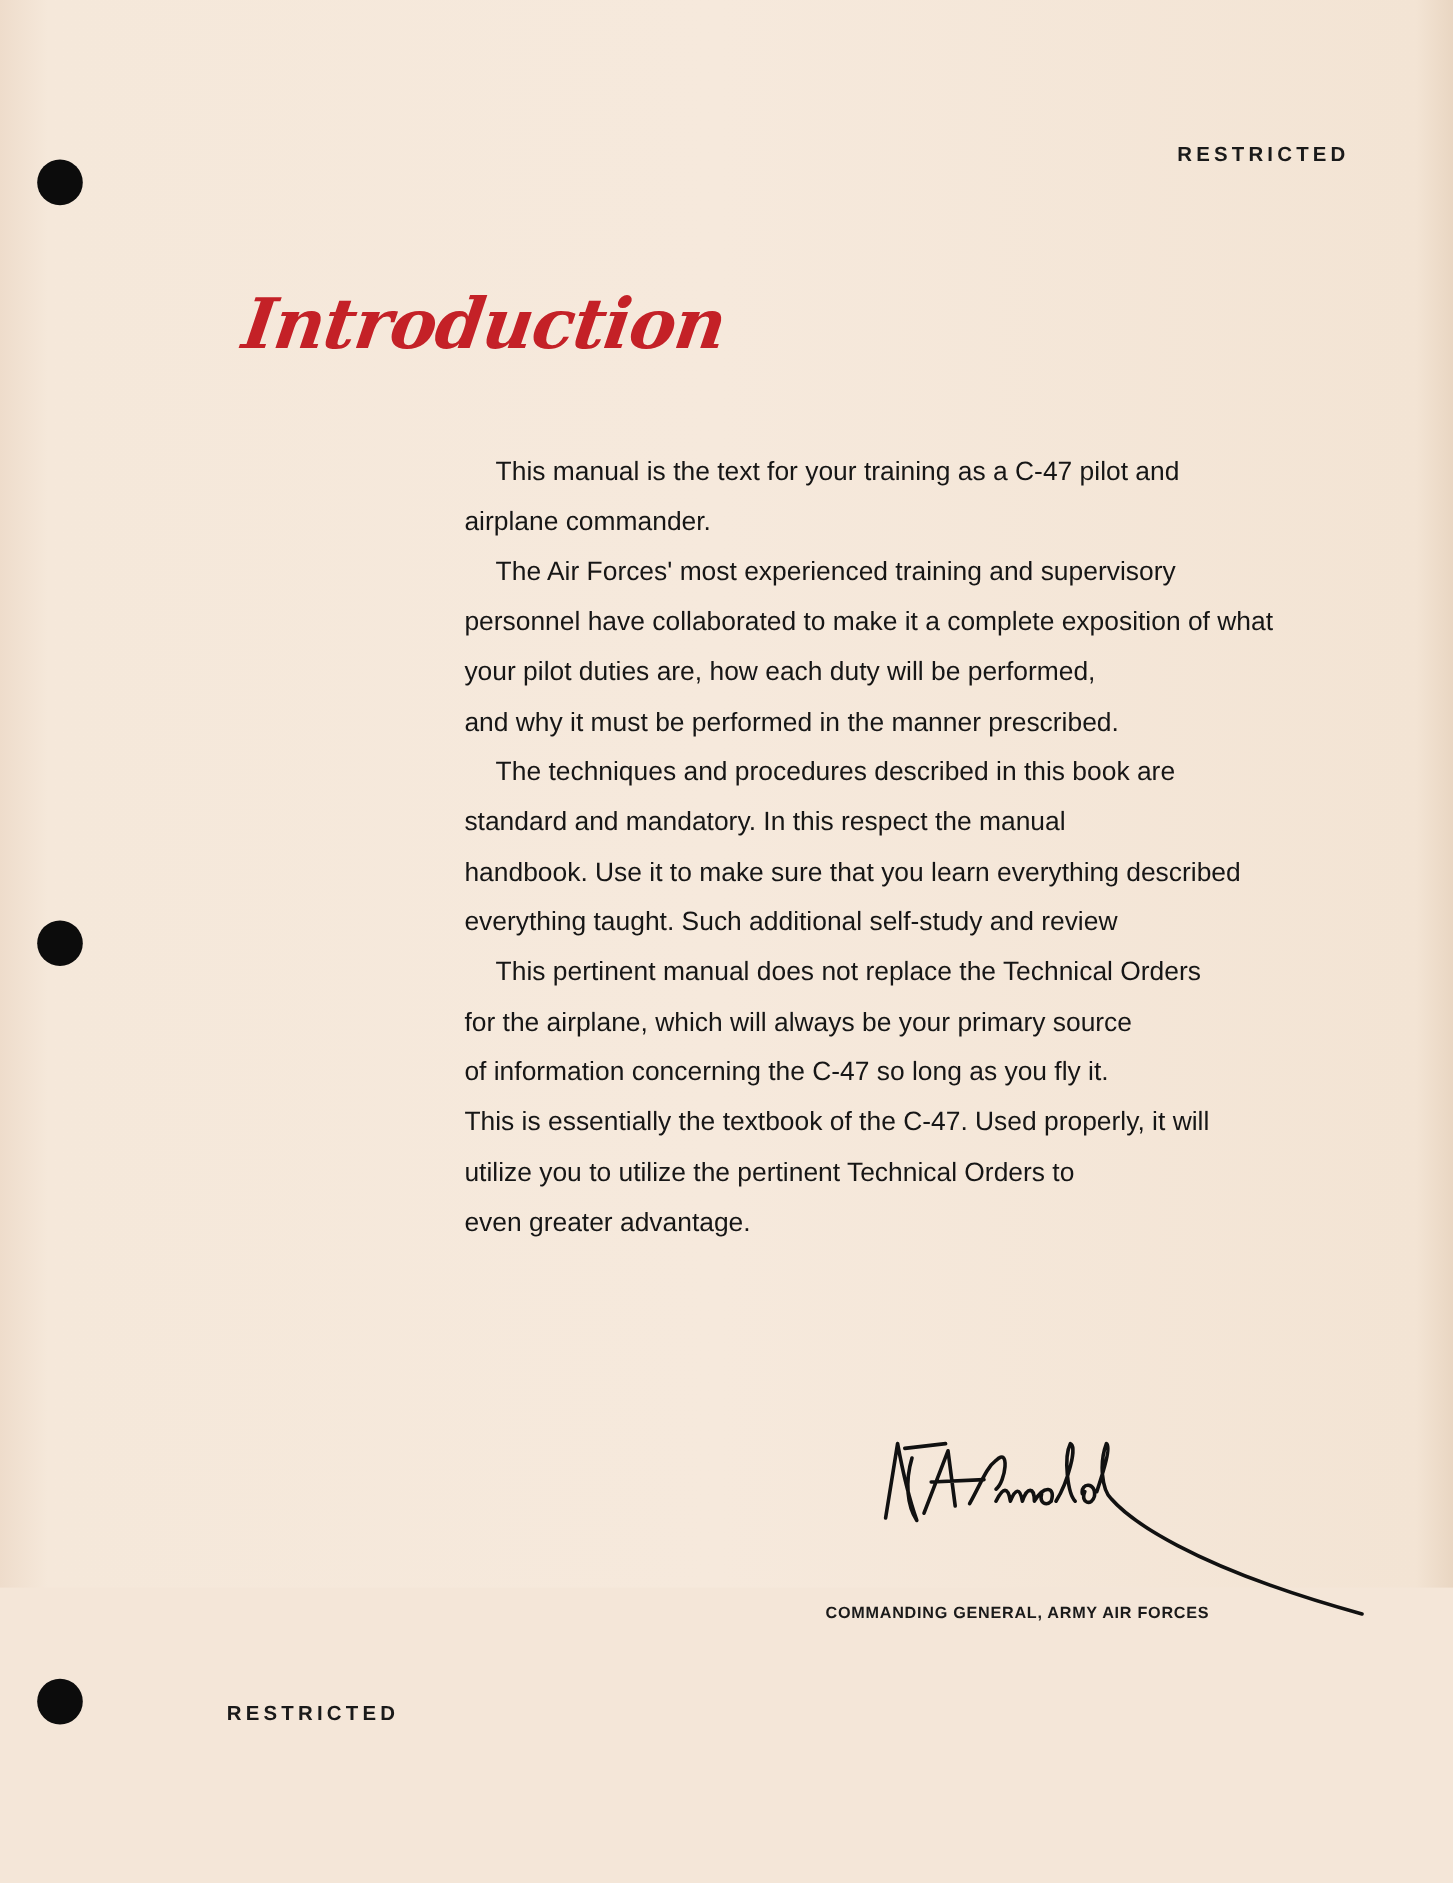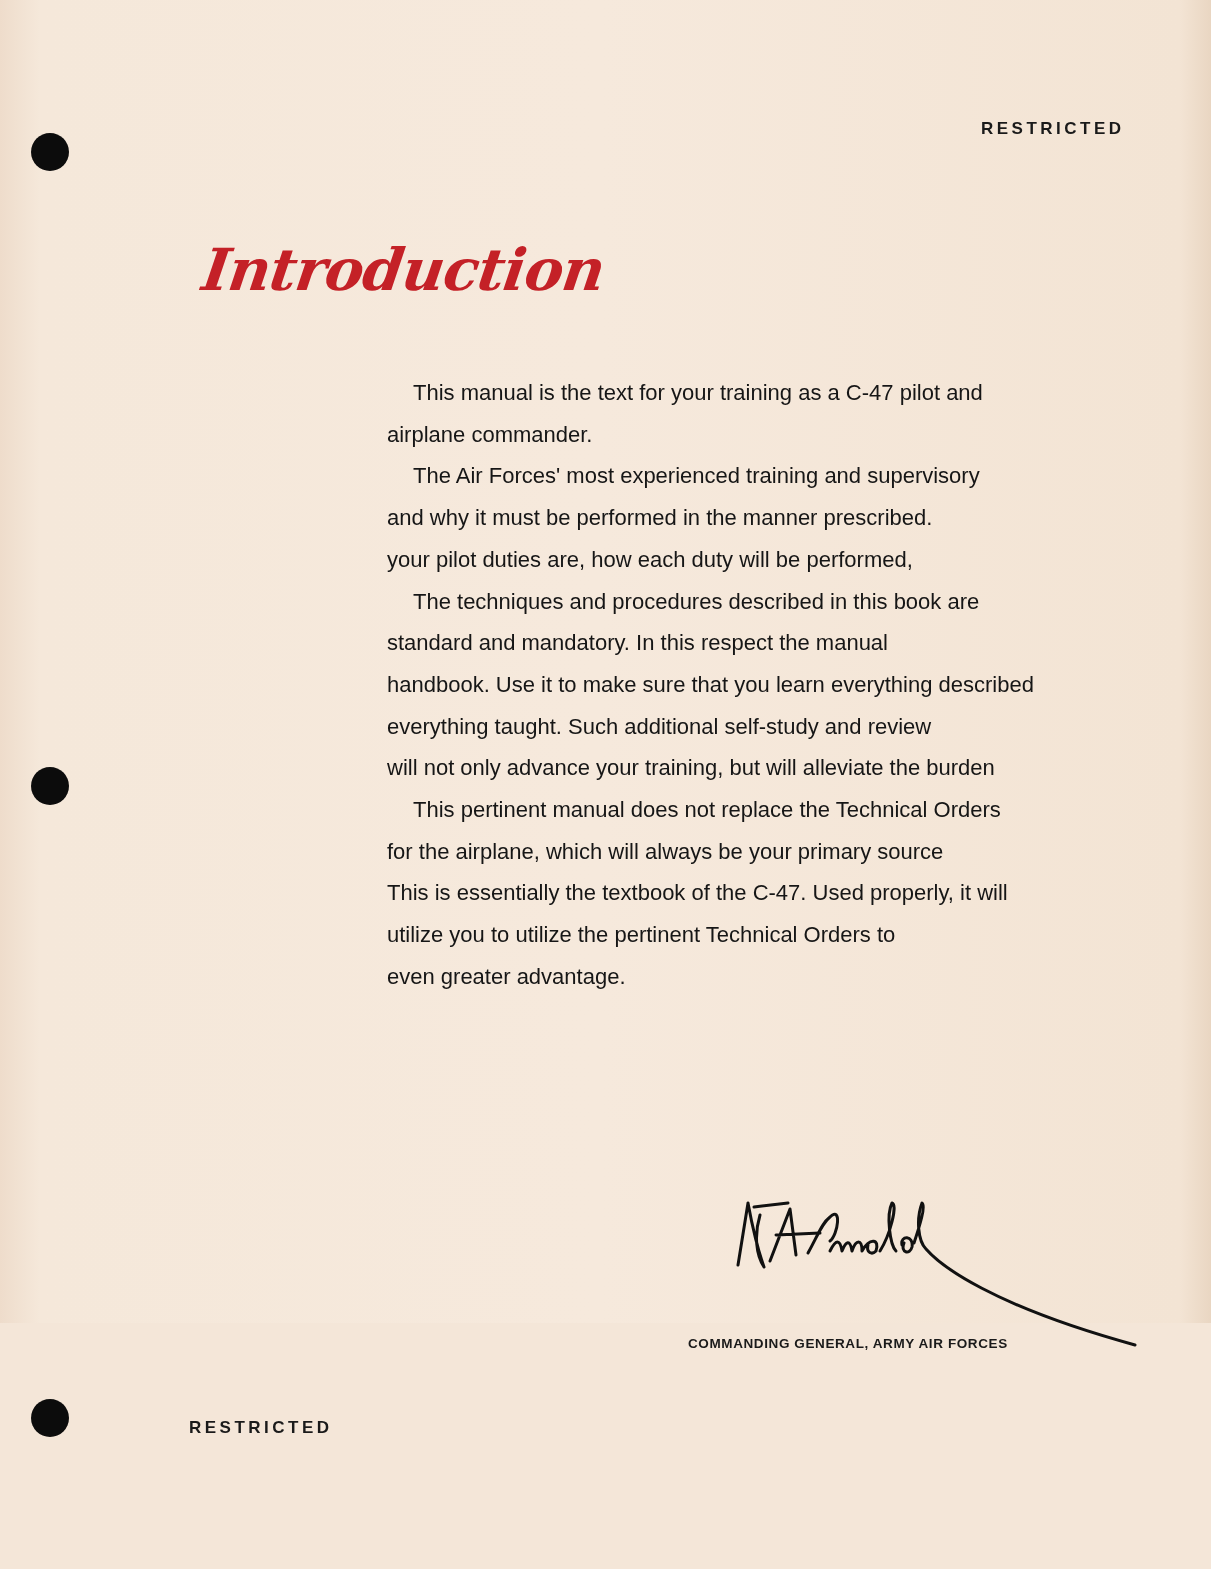--- a/index.html
+++ b/index.html
@@ -56,33 +56,34 @@
 
   <div class="title">Introduction</div>
 
   <div class="body-text">
     <div>
       <span class="line indent">This manual is the text for your training as a C-47 pilot and</span>
       <span class="line">airplane commander.</span>
     </div>
     <div>
       <span class="line indent">The Air Forces' most experienced training and supervisory</span>
+      <span class="line">personnel have collaborated to make it a complete exposition of what</span>
+      <span class="line">your pilot duties are, how each duty will be performed,</span>
       <span class="line">and why it must be performed in the manner prescribed.</span>
-      <span class="line">your pilot duties are, how each duty will be performed,</span>
     </div>
     <div>
       <span class="line indent">The techniques and procedures described in this book are</span>
       <span class="line">standard and mandatory. In this respect the manual</span>
       <span class="line">handbook. Use it to make sure that you learn everything described</span>
       <span class="line">everything taught. Such additional self-study and review</span>
-      <span class="line">will not only advance your training, but will alleviate the burden</span>
     </div>
     <div>
       <span class="line indent">This pertinent manual does not replace the Technical Orders</span>
       <span class="line">for the airplane, which will always be your primary source</span>
+      <span class="line">of information concerning the C-47 so long as you fly it.</span>
       <span class="line">This is essentially the textbook of the C-47. Used properly, it will</span>
       <span class="line">utilize you to utilize the pertinent Technical Orders to</span>
       <span class="line">even greater advantage.</span>
     </div>
   </div>
 
   <svg class="signature" viewBox="0 0 420 160">
     <g fill="none" stroke="#111" stroke-width="3" stroke-linecap="round" stroke-linejoin="round">
       <path d="M18 8 L8 70 M18 8 C 22 30 28 55 34 72 M30 20 C 24 40 26 60 34 72 M24 12 L 58 8"></path>
       <path d="M40 66 L60 14 L66 60 M46 40 L 90 38"></path>

